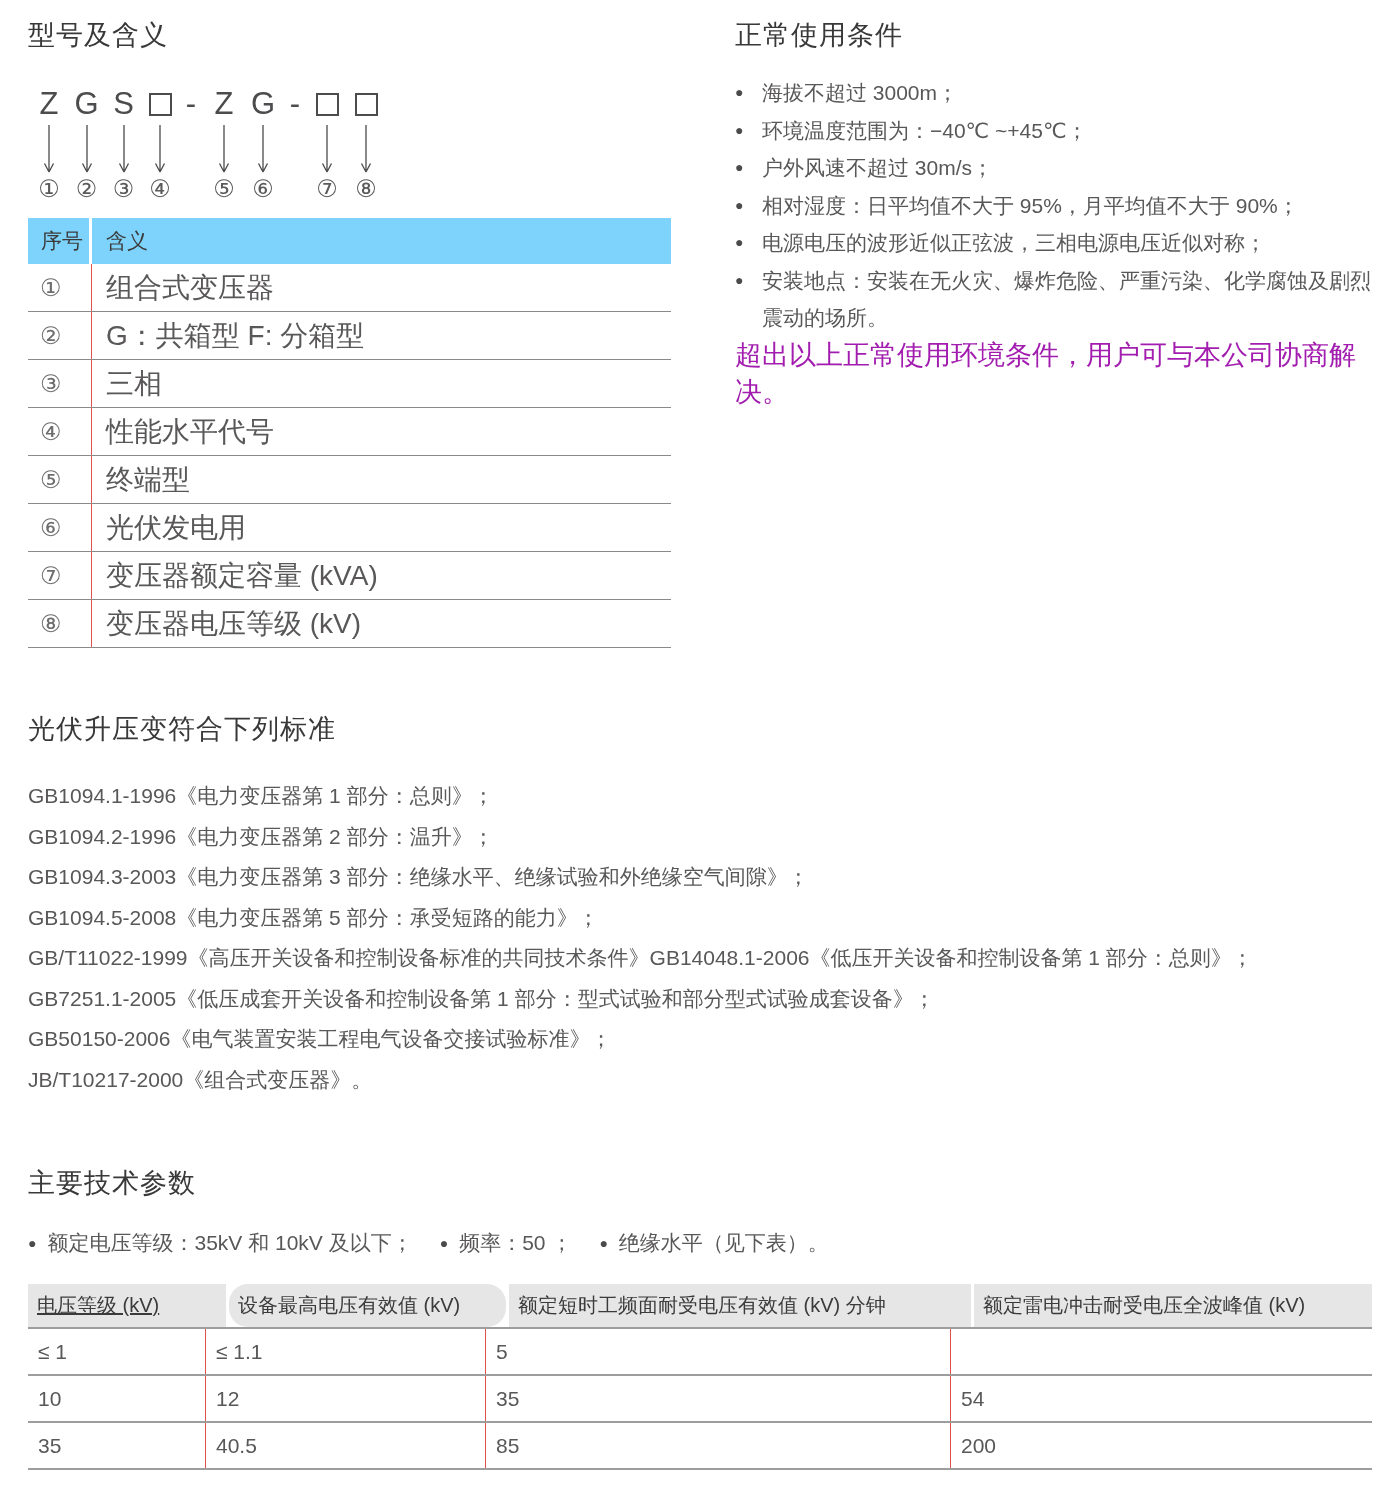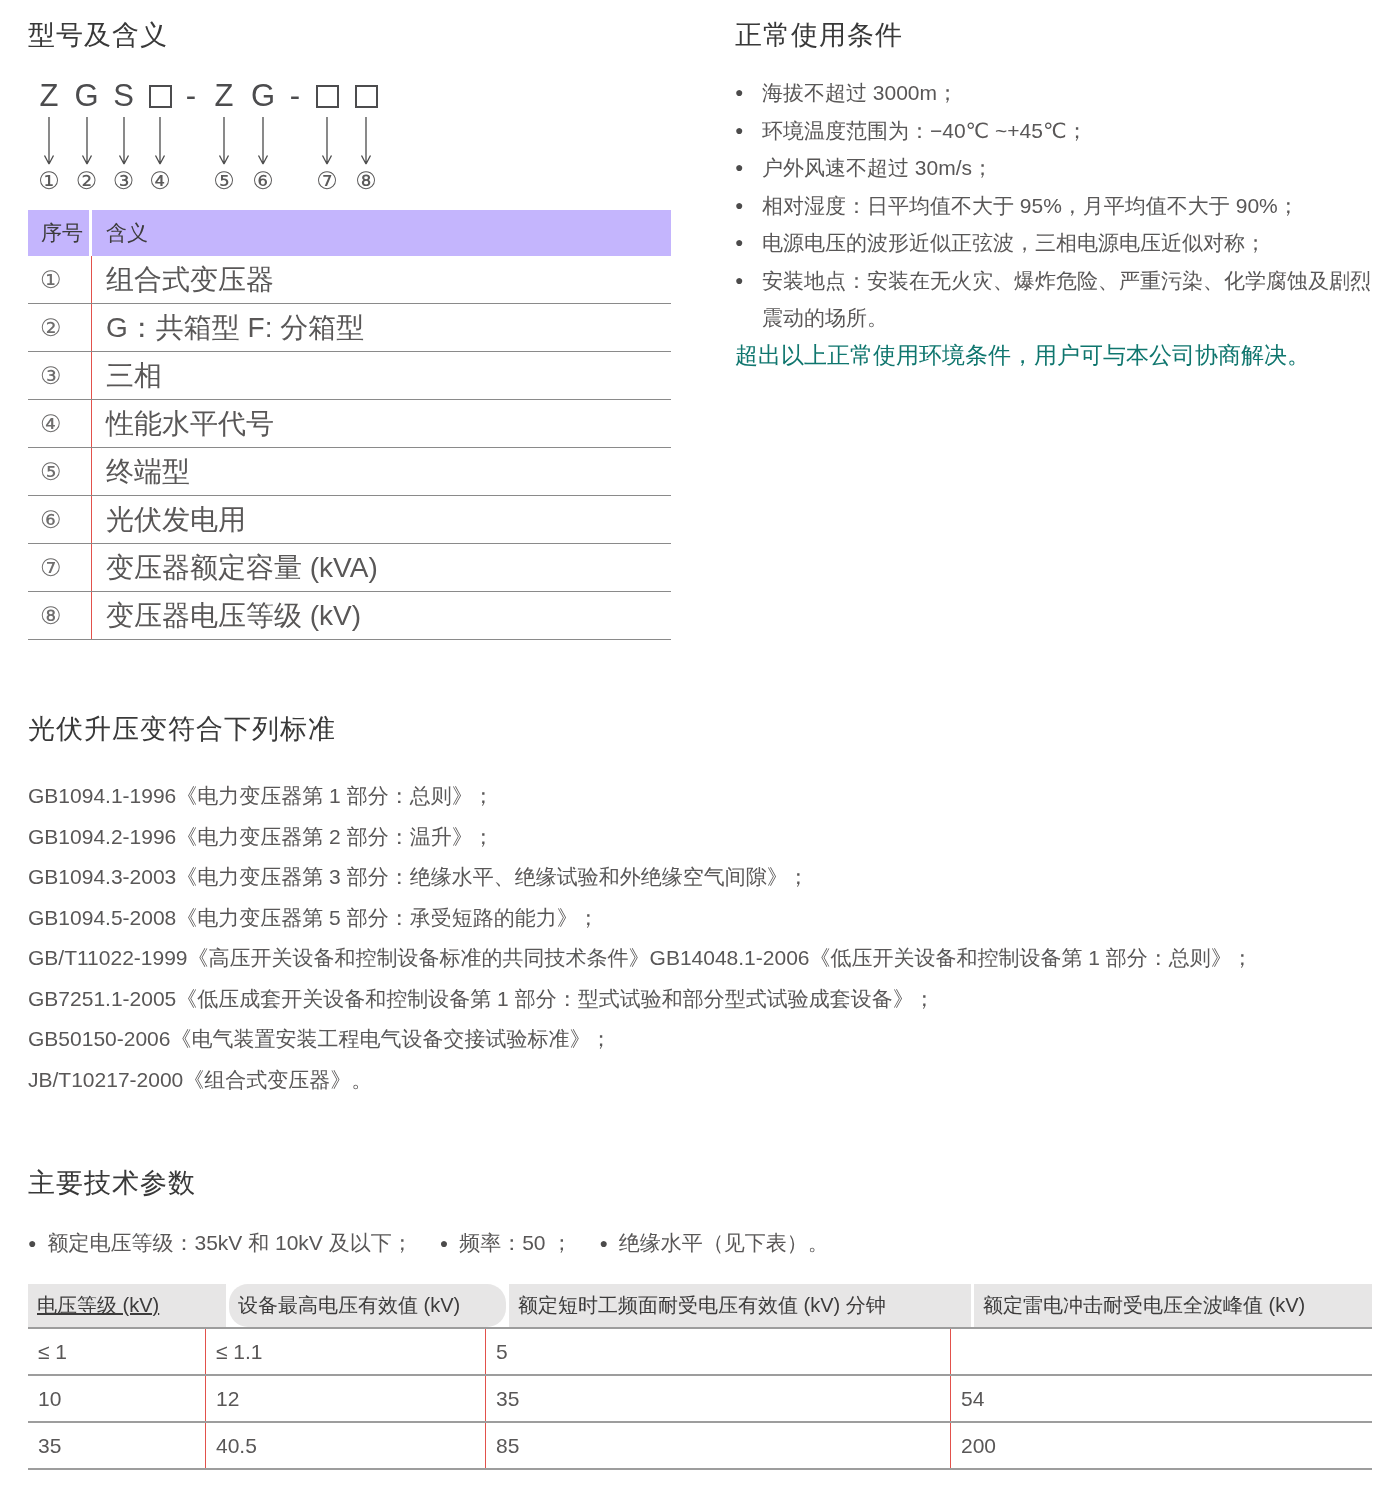--- a/index.html
+++ b/index.html
@@ -12,37 +12,37 @@
     position:relative; width:1400px; height:1494px;
     background:#ffffff; overflow:hidden;
   }
   h2.sec-title {
     font-size:27px; font-weight:400; color:#393939; letter-spacing:1px;
     line-height:38px;
   }
 
   
   .model { position:absolute; left:28px; top:16px; width:645px; }
-  .model h2 { margin-bottom:24px; }
+  .model h2 { margin-bottom:32px; }
   .code-grid { margin-left:2px; }
   .cg-row {
     display:grid;
     grid-template-columns:38px 37px 37px 36px 26px 40px 38px 26px 38px 40px;
   }
   .cg-cell { display:flex; justify-content:center; align-items:center; }
   .cg-symbols .cg-cell { height:36px; font-size:31px; color:#4c4c4e; }
   .sqbox { width:23px; height:23px; border:2px solid #4c4c4e; background:#fff; }
   .cg-arrows .cg-cell { height:52px; align-items:flex-start; padding-top:3px; }
   .cg-nums .cg-cell { height:30px; font-size:24px; color:#5c5b5b; }
 
   
   .ltable { margin-top:14px; width:643px; }
   .lt-head { display:flex; gap:3px; height:46px; }
   .lt-hc {
-    background:#c4b5fd; display:flex; align-items:center;
+    background:#7dd3fc; display:flex; align-items:center;
     font-size:21px; color:#3c3b3b;
   }
   .lt-head .lt-c1 { width:61px; padding-left:13px; }
   .lt-head .lt-c2 { flex:1; padding-left:14px; }
   .lt-row {
     display:flex; height:48px; border-bottom:1px solid #8a8a8a;
   }
   .lt-row .lt-c1 {
     width:64px; padding-left:12px; display:flex; align-items:center;
     font-size:24px; color:#6f6e6e;
@@ -54,21 +54,21 @@
   }
 
   
   .conditions { position:absolute; left:735px; top:16px; width:650px; }
   .conditions h2 { margin-bottom:20px; }
   .cbullet { display:flex; font-size:21px; line-height:37.5px; }
   .cbullet .dot {
     width:27px; flex:none; font-size:14px; color:#4c4b4b;
   }
   .cbullet .btxt { flex:1; }
-  .cond-note { font-size:23px; line-height:37px; color:#0f766e; }
+  .cond-note { font-size:27px; line-height:37px; color:#a21caf; }
 
   
   .standards { position:absolute; left:28px; top:710px; width:1350px; }
   .standards h2 { margin-bottom:28px; }
   .standards p { font-size:21px; line-height:40.5px; color:#595757; }
 
   
   .params { position:absolute; left:28px; top:1164px; width:1344px; }
   .params h2 { margin-bottom:26px; }
   .pbullets { display:flex; gap:27px; margin-bottom:26px; }

